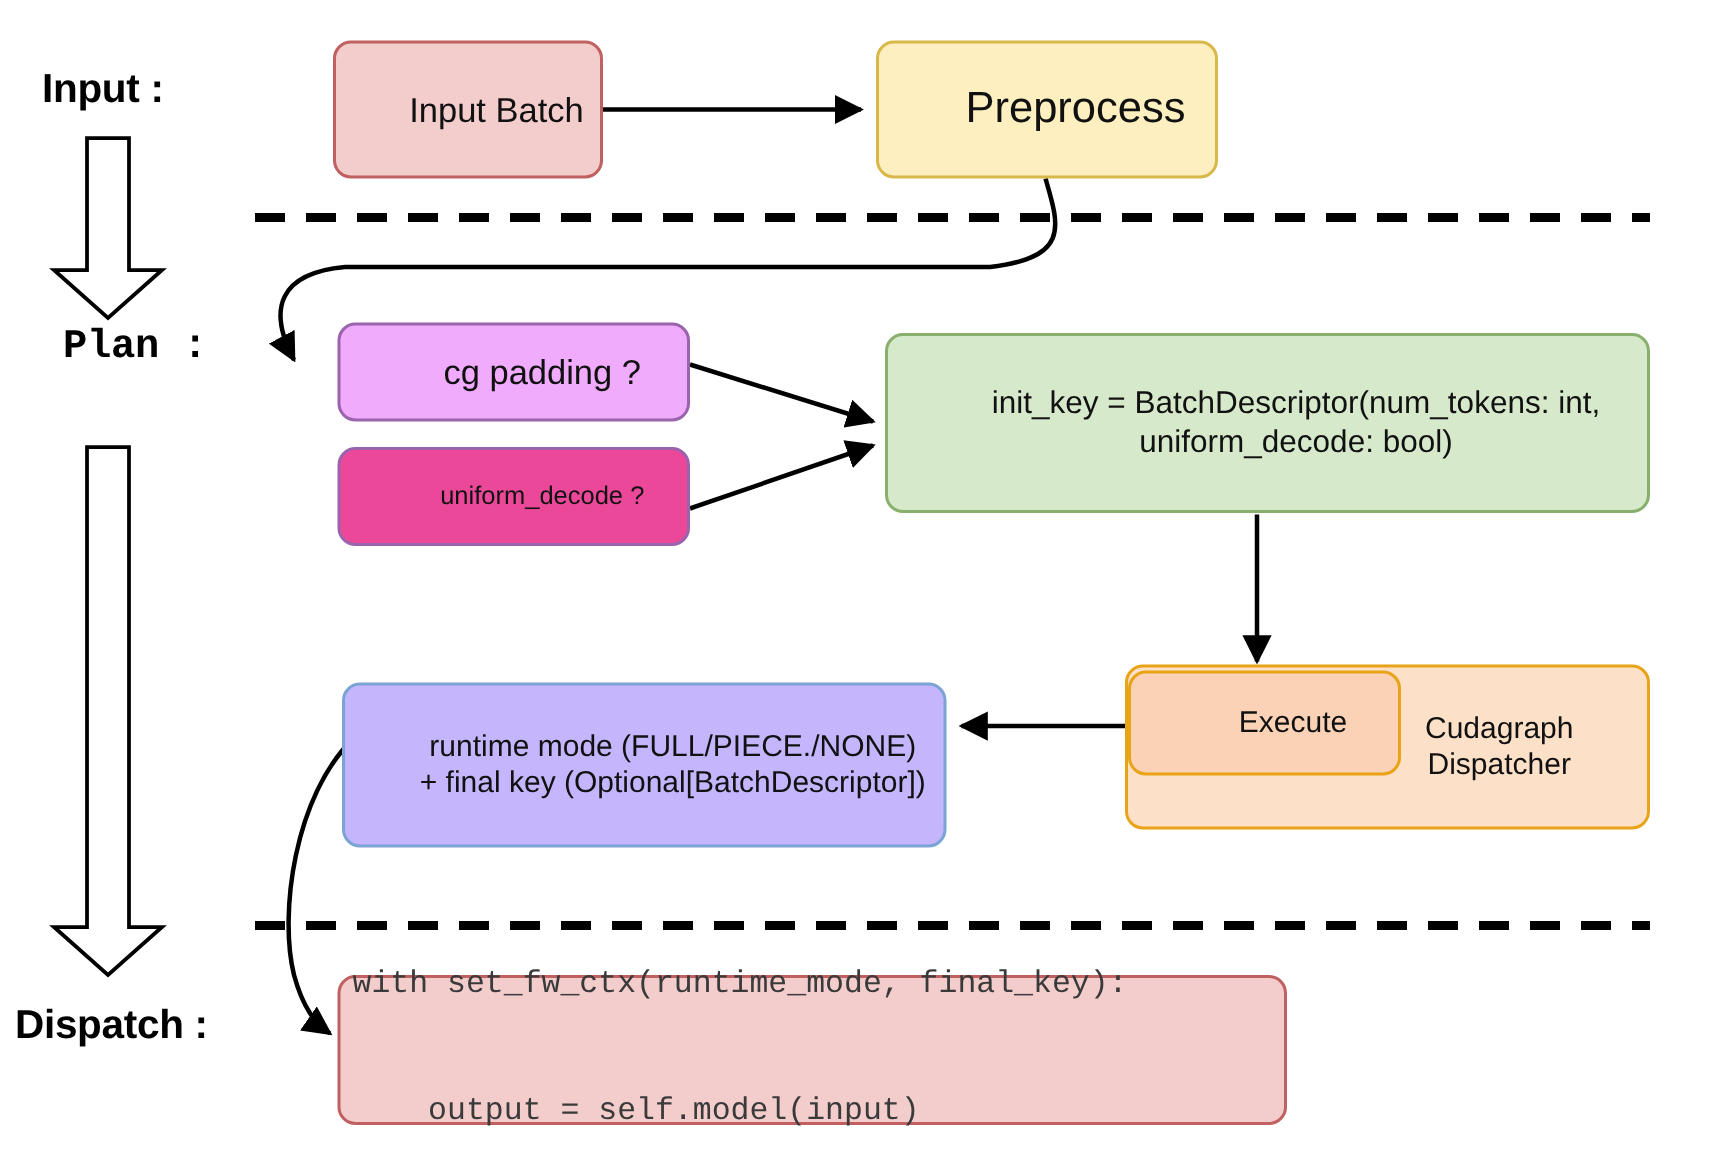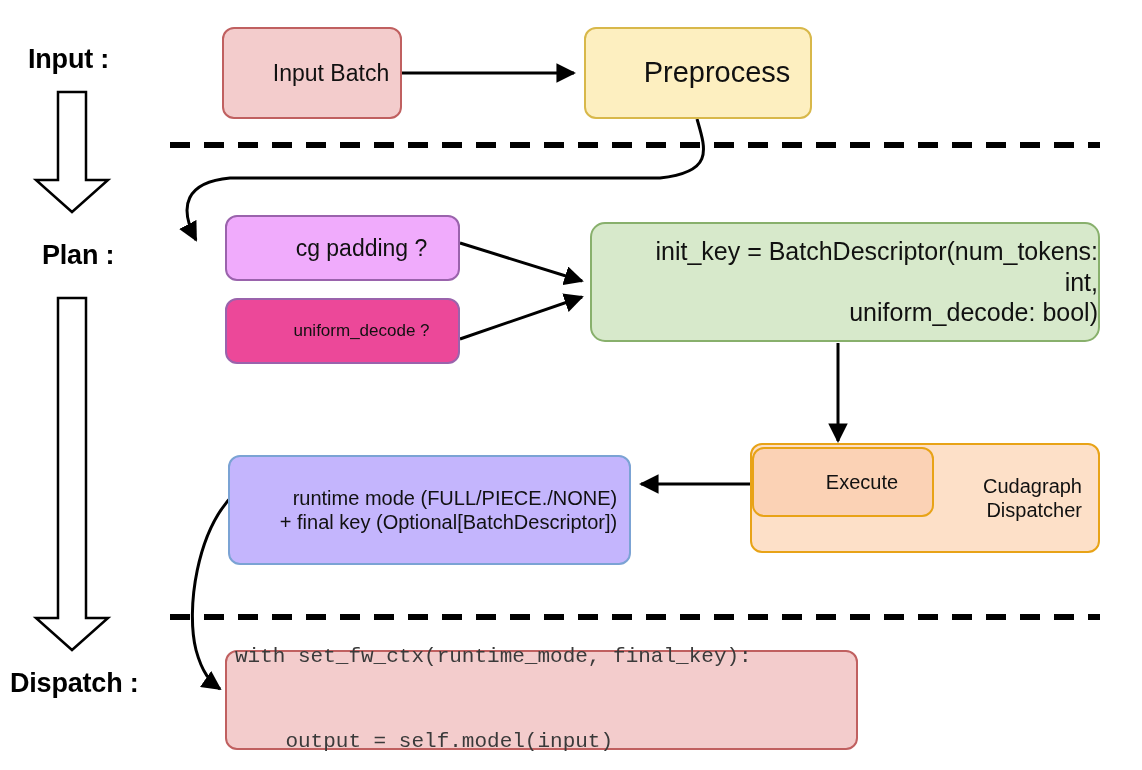--- a/index.html
+++ b/index.html
@@ -34,35 +34,35 @@
     color: #000000;
     white-space: nowrap;
     letter-spacing: -0.2px;
   }
   .node {
     position: absolute;
     box-sizing: border-box;
     display: flex;
     align-items: center;
     justify-content: center;
-    text-align: right;
+    text-align: center;
     border-radius: 12px;
     border-style: solid;
     border-width: 2px;
     font-family: "Liberation Sans", sans-serif;
     color: #111111;
     line-height: 1.22;
     padding-left: 38px;
   }
   .node span { display: block; }
   .n-input-batch  { background:#f3cccc; border-color:#c06060; font-size:23px; }
   .n-preprocess   { background:#fdefc0; border-color:#d8b84a; font-size:29px; }
   .n-cg-padding   { background:#f0abfc; border-color:#9a63ac; font-size:23px; }
   .n-uniform      { background:#ec4899; border-color:#9a63ac; font-size:17px; }
-  .n-init-key     { background:#d7e9cb; border-color:#88b06c; font-size:25px;border-radius:15px; }
+  .n-init-key     { background:#d7e9cb; border-color:#88b06c; font-size:21px; }
   .n-dispatcher   { background:#fde0c8; border-color:#e8a317; font-size:20px;
                     align-items:center; justify-content:flex-end; padding-right:16px; }
   .n-dispatch     { background:#fbd2b5; border-color:#e8a317; font-size:20px; }
   .n-runtime-mode { background:#c4b5fd; border-color:#7ba3d4; font-size:20px;margin-top:12px; }
   .n-execute-code {
     background:#f3cccc; border-color:#c06060;
     font-family:"Liberation Mono", monospace;
     font-size:21px; color:#3a3a3a;
     justify-content:flex-start; align-items:center;
     padding-left:8px; text-align:left;
@@ -97,21 +97,21 @@
     <line x1="460" y1="339" x2="582" y2="297" stroke="#000000" stroke-width="3" marker-end="url(#ah)"></line>
 
     <line x1="838" y1="343" x2="838" y2="441" stroke="#000000" stroke-width="3" marker-end="url(#ah)"></line>
 
     <line x1="751" y1="484" x2="641" y2="484" stroke="#000000" stroke-width="3" marker-end="url(#ah)"></line>
 
     <path d="M 236 492 C 196 530, 186 610, 196 650 C 202 672, 210 682, 220 689" fill="none" stroke="#000000" stroke-width="3" marker-end="url(#ah)"></path>
   </svg>
 
   <div class="stage-label" style="left:28px; top:44px;">Input :</div>
-  <div class="stage-label" style="left:42px; top:240px;">Plan :</div>
+  <div class="stage-label" style="left:42px; top:217px;font-family:Liberation Mono, monospace;">Plan :</div>
   <div class="stage-label" style="left:10px; top:668px;">Dispatch :</div>
 
   <div class="node n-input-batch" style="left:222px; top:27px; width:180px; height:92px;">
     <span>Input Batch</span>
   </div>
 
   <div class="node n-preprocess" style="left:584px; top:27px; width:228px; height:92px;">
     <span>Preprocess</span>
   </div>
 

